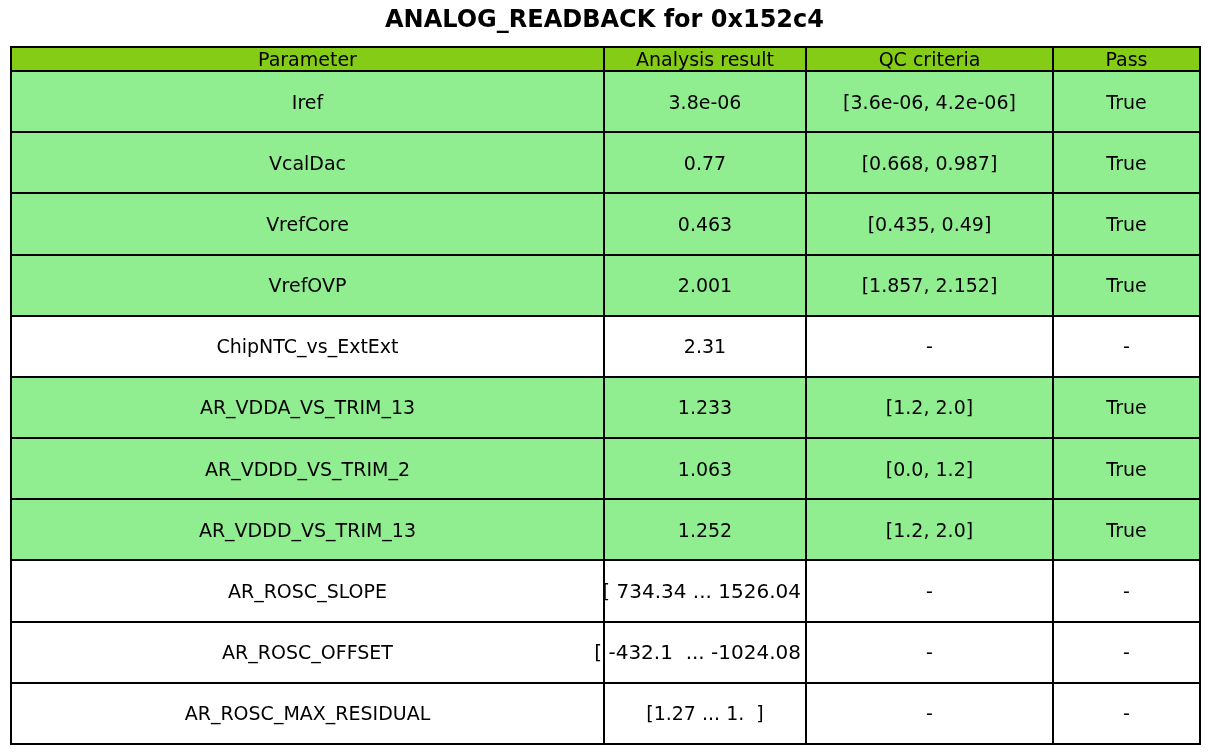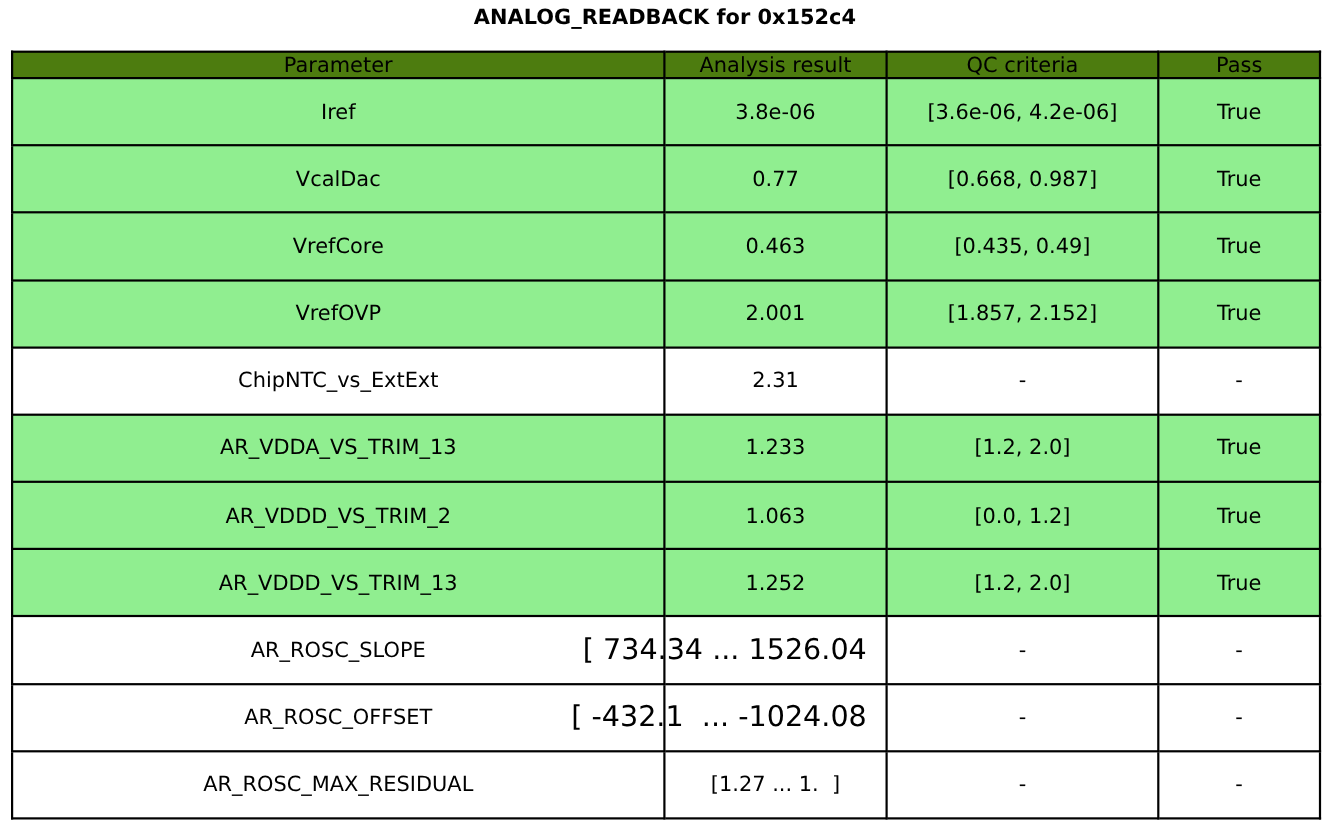--- a/index.html
+++ b/index.html
@@ -12,21 +12,21 @@
     color: #000000;
     position: relative;
     overflow: hidden;
   }
   .page-title {
     position: absolute;
     top: 5px;
     left: 10px;
     width: 1189px;
     text-align: center;
-    font-size: 19px;
+    font-size: 24px;
     font-weight: bold;
     letter-spacing: 0px;
   }
   .table-wrap {
     position: absolute;
     left: 10px;
     top: 46px;
     width: 1189px;
     height: 699px;
   }
@@ -43,34 +43,34 @@
   table.qc th, table.qc td {
     border: 2px solid #000000;
     text-align: center;
     vertical-align: middle;
     font-size: 19px;
     font-weight: normal;
     padding: 0;
     white-space: pre;
     overflow: visible;
   }
-  table.qc th { background: #4d7c0f; margin-left: 36px; }
+  table.qc th { background: #84cc16; margin-left: 36px; }
   tr.hl td { background: var(--highlight, #90EE90); }
   td.overflow {
     position: relative;
   }
   td.overflow .ovf {
     position: absolute;
-    right: 17px;
+    right: 4px;
     top: 0;
     bottom: 0;
     display: flex;
     align-items: center;
     white-space: pre;
-    font-size: 26px;
+    font-size: 20px;
   }
 </style>
 </head>
 <body>
 
 <div class="page-title">ANALOG_READBACK for 0x152c4</div>
 
 <div class="table-wrap">
   <table class="qc">
     <colgroup>

